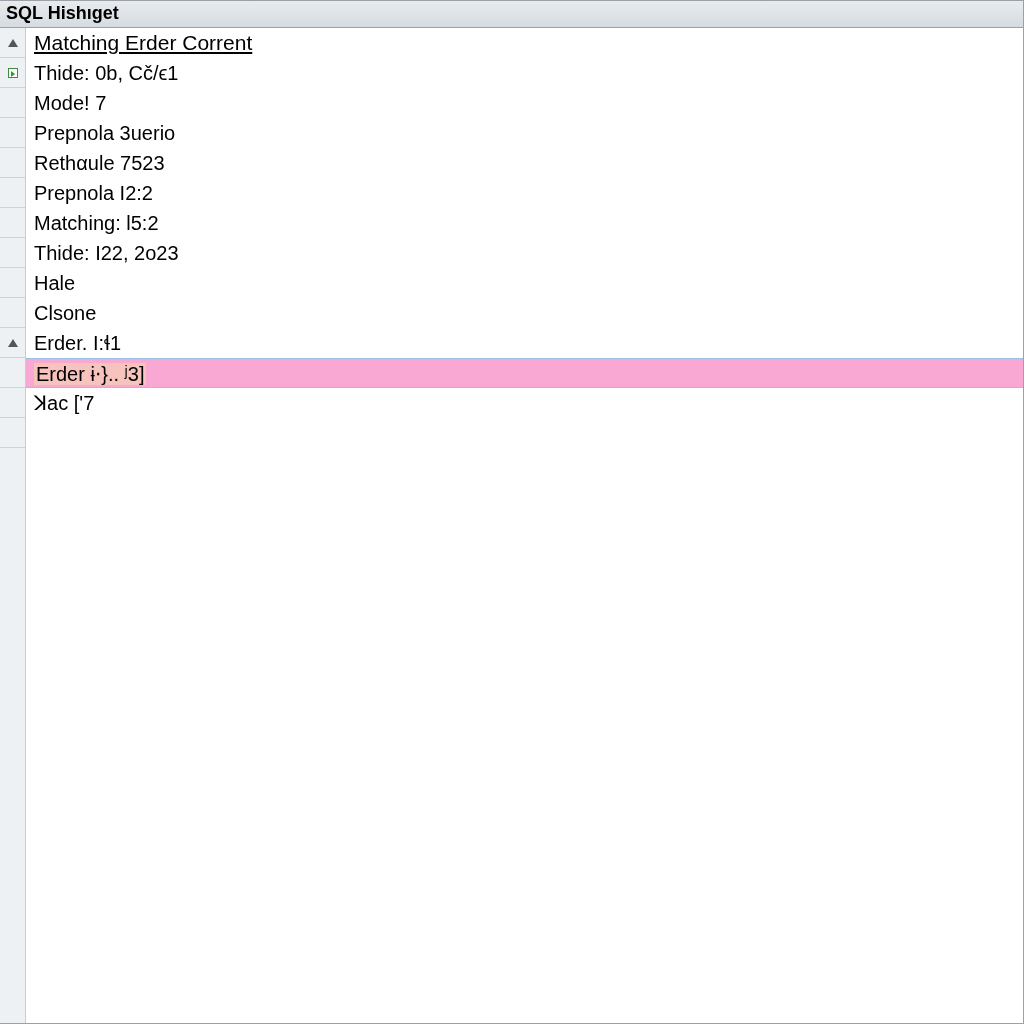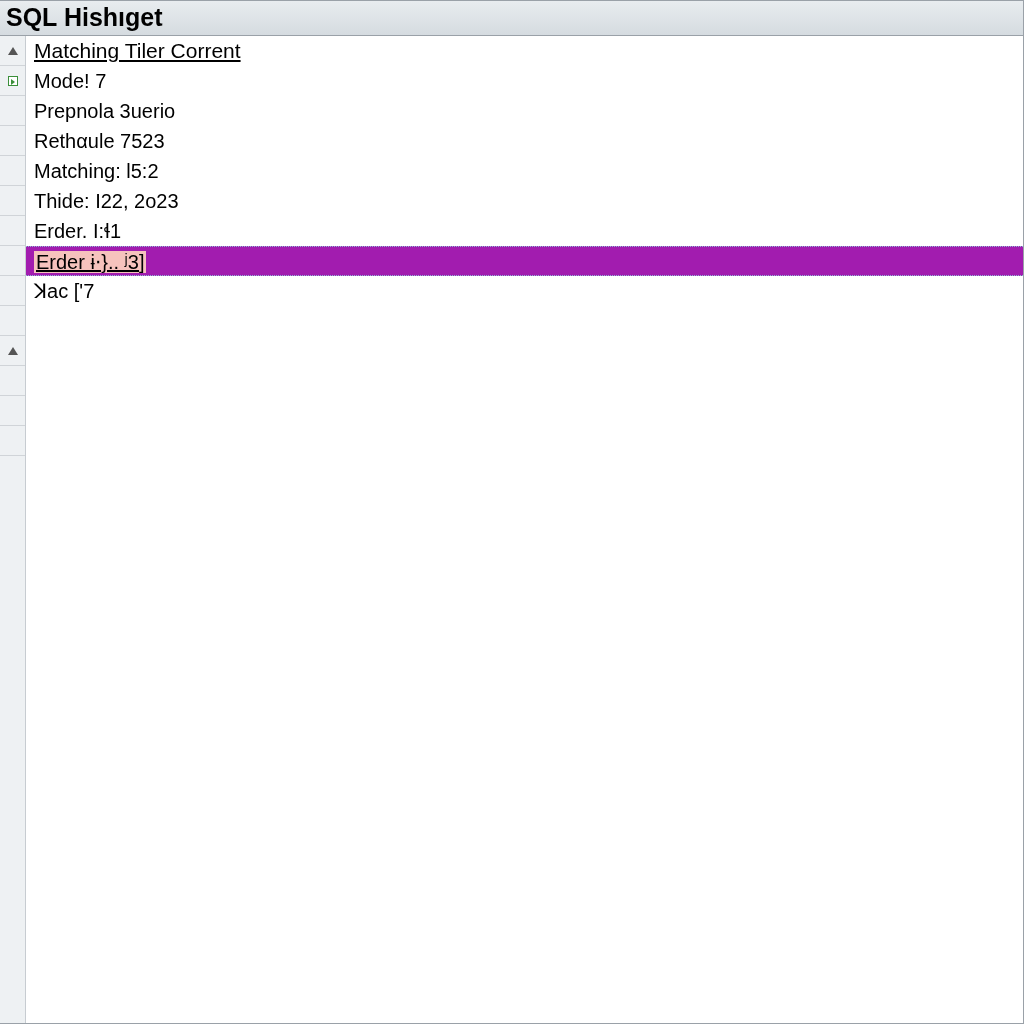--- a/index.html
+++ b/index.html
@@ -3,21 +3,21 @@
 <meta charset="utf-8">
 <style>
   * { box-sizing: border-box; margin: 0; padding: 0; }
   html, body { width: 1024px; height: 1024px; font-family: "Segoe UI", Arial, sans-serif; font-size: 20px; color: #000; background: #fff; }
   .panel { display: flex; flex-direction: column; height: 100%; border: 1px solid #9aa1a8; border-left: none; }
   .titlebar {
     background: linear-gradient(#e8ecef, #d5dbe0);
     border-bottom: 1px solid #9aa1a8;
     padding: 2px 6px 3px 6px;
     font-weight: 700;
-    font-size: 25px;
+    font-size: 18px;
   }
   .body { display: flex; flex: 1; min-height: 0; }
   .gutter {
     width: 26px;
     background: #eef1f3;
     border-right: 1px solid #c7ccd1;
     display: flex; flex-direction: column;
   }
   .gutter-cell {
     height: 30px;
@@ -55,24 +55,23 @@
     line-height: 30px;
     padding-left: 8px;
     border-bottom: 1px solid transparent;
     white-space: nowrap;
   }
   .row.header {
     text-decoration: underline;
     font-size: 21px;
   }
   .row.selected {
-    background: #a21caf;
+    background: #f9a8d4;
     border-top: 1px dotted #8fb9d8;
     border-bottom: 1px dotted #8fb9d8;
-    text-decoration: underline;
   }
   .row .err {
     background: #f6c3bd;
     padding: 0 2px;
   }
 </style>
 </head>
 <body>
 
 <div class="panel">
@@ -95,24 +94,28 @@
         <div class="gutter-cell"></div>
         <div class="gutter-cell sort">
           <div class="tri"></div>
         </div>
         <div class="gutter-cell"></div>
         <div class="gutter-cell"></div>
         <div class="gutter-cell"></div>
         <div style="flex: 1 1 0%;"></div>
       </div>
     <div class="list" id="list">
-        <div class="row header">Matching Tiler Corrent</div>
+        <div class="row header">Matching Erder Corrent</div>
+        <div class="row">Thide:  0b, Cč/ϵ1</div>
         <div class="row">Mode! 7</div>
         <div class="row">Prepnola 3uerio</div>
         <div class="row">Rethαule 7523</div>
+        <div class="row">Prepnola I2:2</div>
         <div class="row">Matching: l5:2</div>
         <div class="row">Thide: I22, 2o23</div>
+        <div class="row">Hale</div>
+        <div class="row">Clsone</div>
         <div class="row">Erder. I:ɬ1</div>
         <div class="row selected"><span class="err">Erder ɨ⋅}.. ʲ3]</span></div>
         <div class="row">ꓘac ['7</div>
       </div>
   </div>
 </div>
 
 </body></html>

